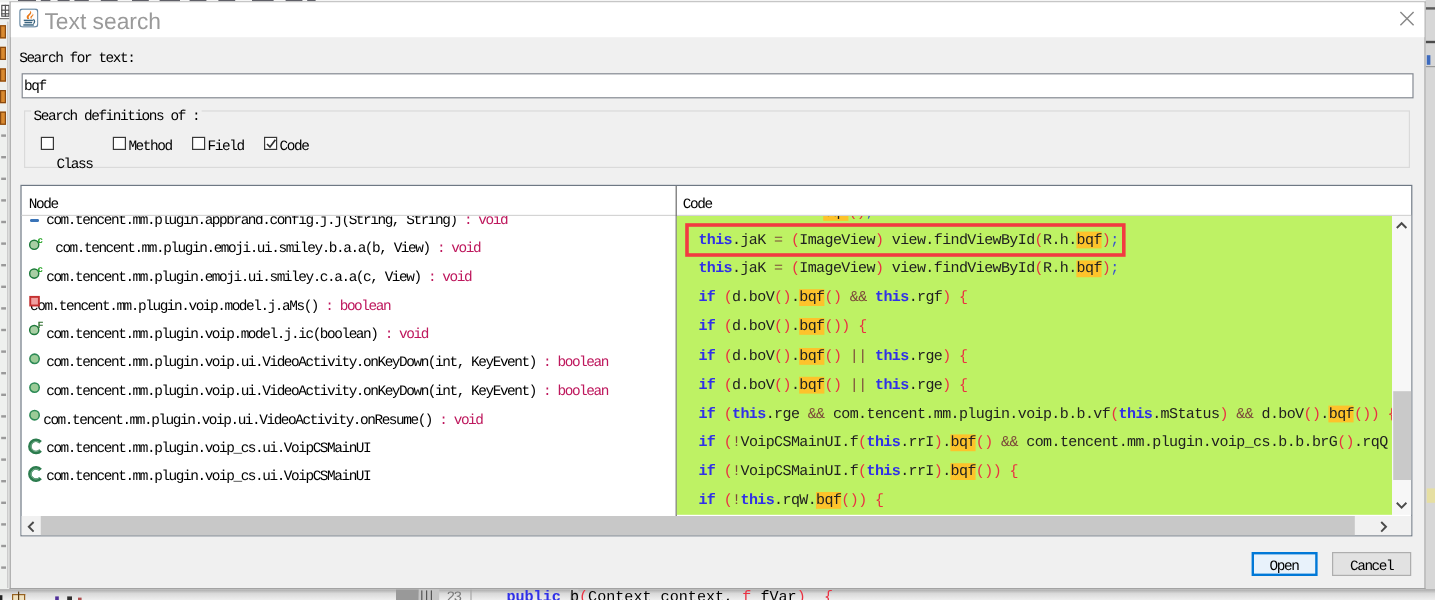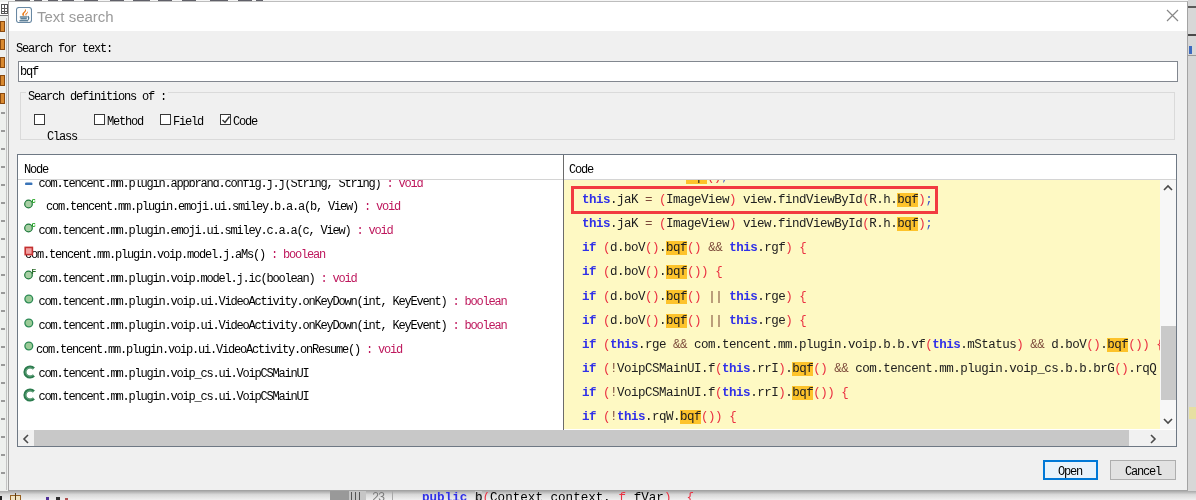--- a/index.html
+++ b/index.html
@@ -100,21 +100,21 @@
 
 <svg class="abs" style="left:16px;top:7px" width="16" height="16" viewBox="0 0 16 16">
  <rect x="0.5" y="0.5" width="15" height="15" rx="2.4" fill="#fdfdfd" stroke="#6888a3" stroke-width="1.1"></rect>
  <path d="M6.8 8.8 C5.6 7.3 6.4 5.9 7.8 4.9 C9.2 3.9 9.5 2.9 8.8 1.8 C10.3 2.7 10.5 4.1 9.2 5.3 C8.0 6.3 7.4 7.3 8.4 8.8 Z" fill="#e87817"></path>
  <path d="M9.6 8.5 C9.0 7.5 9.6 6.6 10.5 6.0 C11.3 5.5 11.4 4.9 11.0 4.2 C12.1 4.8 12.1 5.7 11.2 6.5 C10.4 7.1 10.1 7.7 10.6 8.5 Z" fill="#e87817"></path>
  <rect x="3.8" y="9.4" width="7.6" height="1.2" fill="#38637f"></rect>
  <rect x="4.4" y="11.2" width="6.4" height="1.2" fill="#38637f"></rect>
  <path d="M11.8 9.2 a2.1 2.1 0 0 1 0 3.6" stroke="#38637f" stroke-width="1.1" fill="none"></path>
  <rect x="3.4" y="13.2" width="8.8" height="1.2" fill="#38637f"></rect>
 </svg>
-<div class="abs" style="left:37px;top:8px;font-size:15px;color:#9a9a9a">Text search</div>
+<div class="abs" style="left:37px;top:8px;font-size:19px;color:#9a9a9a">Text search</div>
 
 <svg class="abs" style="left:1166px;top:9px" width="13" height="13" viewBox="0 0 13 13">
  <path d="M1 1 L12 12 M12 1 L1 12" stroke="#878787" stroke-width="1.2"></path>
 </svg>
 
 <div class="abs ms" style="left:16px;top:42px">Search for text:</div>
 
 <div class="abs" style="left:18px;top:61px;width:1160px;height:21px;background:#fff;border:1px solid #82878f"></div>
 <div class="abs ms" style="left:20px;top:65px">bqf</div>
 
@@ -174,21 +174,21 @@
           <path d="M11.8 4.6 A5.1 5.1 0 1 0 11.8 11.4" stroke="#2c7c4e" stroke-width="3" fill="none"></path>
           <path d="M11.2 5.3 A4.2 4.2 0 1 0 11.2 10.7" stroke="#7db392" stroke-width="0.8" fill="none"></path>
         </svg><span style="margin-left:20.5px">com.tencent.mm.plugin.voip_cs.ui.VoipCSMainUI</span><span class="gy"></span></div>
       <div class="nrow ms" style="top:205.35px"><svg width="16" height="16" viewBox="0 0 16 16" style="position:absolute;left:4px;top:2px">
           <path d="M11.8 4.6 A5.1 5.1 0 1 0 11.8 11.4" stroke="#2c7c4e" stroke-width="3" fill="none"></path>
           <path d="M11.2 5.3 A4.2 4.2 0 1 0 11.2 10.7" stroke="#7db392" stroke-width="0.8" fill="none"></path>
         </svg><span style="margin-left:20.5px">com.tencent.mm.plugin.voip_cs.ui.VoipCSMainUI</span><span class="gy"></span></div>
     </div>
 </div>
 
-<div class="abs" style="left:564px;top:180px;width:596px;height:249px;overflow:hidden;background:#fef9c3">
+<div class="abs" style="left:564px;top:180px;width:596px;height:249px;overflow:hidden;background:#bef264">
  <div id="coderows" style="position:relative;width:100%;height:100%">
       <div class="crow code" style="top:-15px;left:122px"><span class="hl">bqf</span><span class="rd">()</span><span class="sm">;</span></div>
       <div class="crow code" style="top:8px;left:18px"><span class="kw">this</span>.jaK <span class="op">=</span> <span class="rd">(</span>ImageView<span class="rd">)</span> view.findViewById<span class="rd">(</span>R.h.<span class="hl">bqf</span><span class="rd">)</span><span class="sm">;</span></div>
       <div class="crow code" style="top:32.15px;left:18px"><span class="kw">this</span>.jaK <span class="op">=</span> <span class="rd">(</span>ImageView<span class="rd">)</span> view.findViewById<span class="rd">(</span>R.h.<span class="hl">bqf</span><span class="rd">)</span><span class="sm">;</span></div>
       <div class="crow code" style="top:56.3px;left:18px"><span class="kw">if</span> <span class="rd">(</span>d.boV<span class="rd">()</span>.<span class="hl">bqf</span><span class="rd">()</span> <span class="op">&amp;&amp;</span> <span class="kw">this</span>.rgf<span class="rd">)</span> <span class="rd">{</span></div>
       <div class="crow code" style="top:80.45px;left:18px"><span class="kw">if</span> <span class="rd">(</span>d.boV<span class="rd">()</span>.<span class="hl">bqf</span><span class="rd">())</span> <span class="rd">{</span></div>
       <div class="crow code" style="top:104.6px;left:18px"><span class="kw">if</span> <span class="rd">(</span>d.boV<span class="rd">()</span>.<span class="hl">bqf</span><span class="rd">()</span> <span class="op">||</span> <span class="kw">this</span>.rge<span class="rd">)</span> <span class="rd">{</span></div>
       <div class="crow code" style="top:128.75px;left:18px"><span class="kw">if</span> <span class="rd">(</span>d.boV<span class="rd">()</span>.<span class="hl">bqf</span><span class="rd">()</span> <span class="op">||</span> <span class="kw">this</span>.rge<span class="rd">)</span> <span class="rd">{</span></div>
       <div class="crow code" style="top:152.9px;left:18px"><span class="kw">if</span> <span class="rd">(</span><span class="kw">this</span>.rge <span class="op">&amp;&amp;</span> com.tencent.mm.plugin.voip.b.b.vf<span class="rd">(</span><span class="kw">this</span>.mStatus<span class="rd">)</span> <span class="op">&amp;&amp;</span> d.boV<span class="rd">()</span>.<span class="hl">bqf</span><span class="rd">())</span> <span class="rd">{</span></div>
       <div class="crow code" style="top:201.2px;left:18px"><span class="kw">if</span> <span class="rd">(</span><span class="op">!</span>VoipCSMainUI.f<span class="rd">(</span><span class="kw">this</span>.rrI<span class="rd">)</span>.<span class="hl">bqf</span><span class="rd">())</span> <span class="rd">{</span></div>

